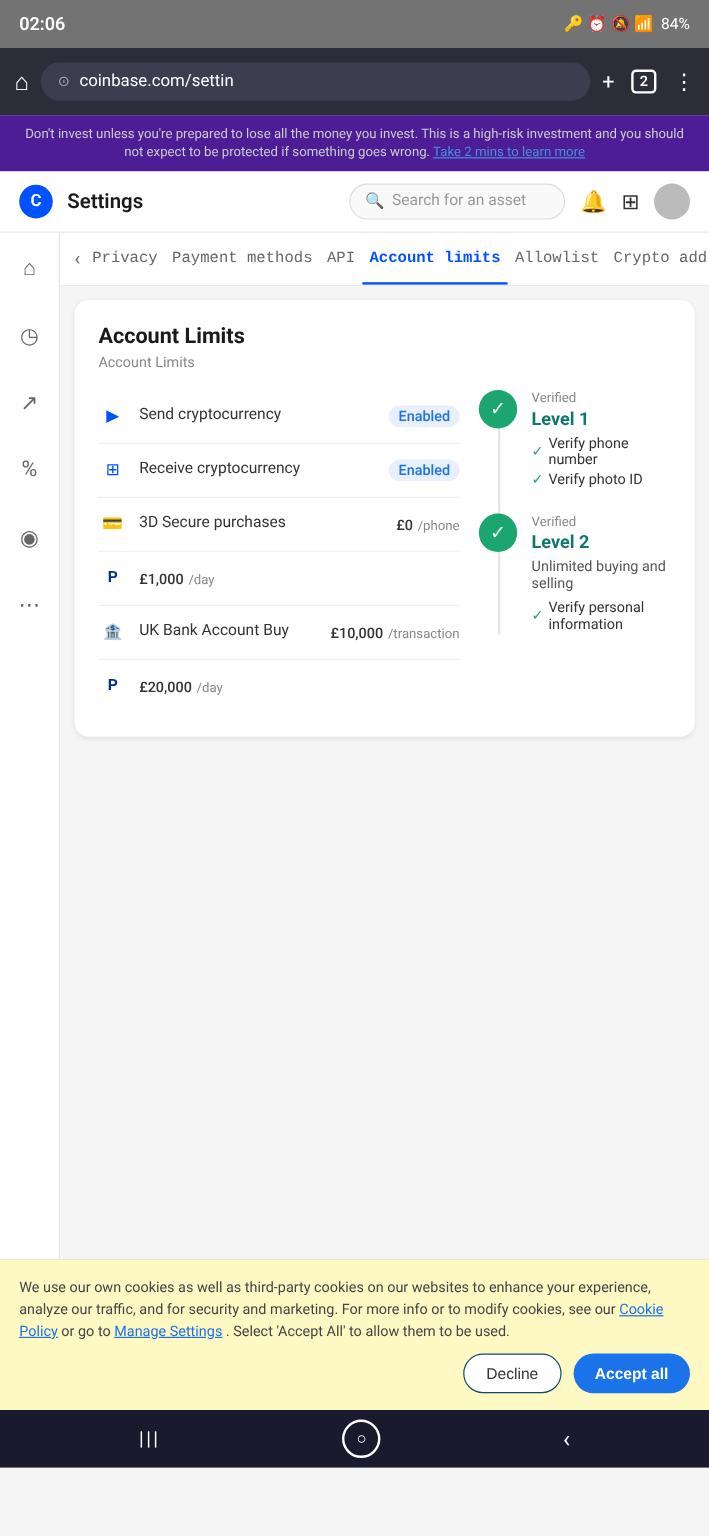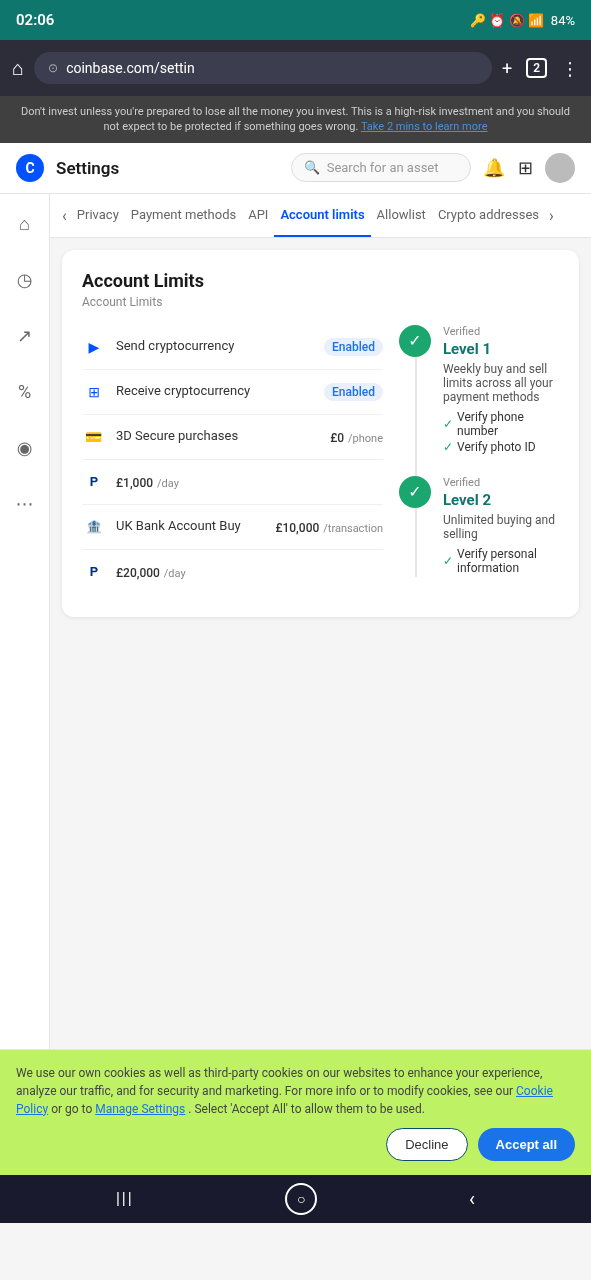--- a/index.html
+++ b/index.html
@@ -7,21 +7,21 @@
     body {
       width: 591px;
       min-height: 1280px;
       font-family: -apple-system, BlinkMacSystemFont, 'Segoe UI', Roboto, sans-serif;
       background: #f5f5f5;
       overflow-x: hidden;
     }
 
     
     .status-bar {
-      background: #0f766e;
+      background: #737373;
       color: white;
       display: flex;
       justify-content: space-between;
       align-items: center;
       padding: 6px 16px;
       height: 40px;
     }
     .status-left { font-size: 15px; font-weight: 600; }
     .status-right {
       display: flex;
@@ -62,21 +62,21 @@
     .tab-count {
       border: 2px solid white;
       border-radius: 4px;
       padding: 1px 5px;
       font-size: 12px;
       font-weight: 600;
     }
 
     
     .warning-banner {
-      background: #404040;
+      background: #4c1d95;
       color: #ccc;
       text-align: center;
       padding: 8px 16px;
       font-size: 11px;
       line-height: 1.4;
     }
     .warning-banner a { color: #4a90d9; text-decoration: underline; }
 
     
     .app-container {
@@ -185,20 +185,21 @@
     .tab-nav-btn {
       padding: 16px 6px;
       height: 44px;
       display: flex;
       align-items: center;
       color: #666;
       font-size: 13px;
       cursor: pointer;
       white-space: nowrap;
       border-bottom: 2px solid transparent;
+      font-family: Liberation Mono, monospace;
     }
     .tab-nav-btn.active {
       color: #0052ff;
       border-bottom: 2px solid #0052ff;
       font-weight: 600;
     }
     .tab-nav-arrow {
       color: #666;
       font-size: 16px;
       padding: 0 4px;
@@ -309,21 +310,21 @@
       align-items: center;
       gap: 4px;
       font-size: 12px;
       color: #333;
       margin-bottom: 2px;
     }
     .check-mark { color: #1aa66e; font-size: 12px; }
 
     
     .cookie-banner {
-      background: #bef264;
+      background: #fef9c3;
       border-top: 1px solid #e5e5e5;
       padding: 14px 16px;
       font-size: 12px;
       color: #444;
       line-height: 1.5;
     }
     .cookie-banner a { color: #1a73e8; text-decoration: underline; }
     .cookie-actions {
       display: flex;
       justify-content: flex-end;
@@ -504,21 +505,20 @@
             </div>
 
             <div class="limits-right">
               <div class="verification-timeline">
 
                 <div class="level-item">
                   <div class="level-check">✓</div>
                   <div class="level-info">
                     <div class="level-verified">Verified</div>
                     <div class="level-name">Level 1</div>
-                    <div class="level-desc">Weekly buy and sell limits across all your payment methods</div>
                     <div class="level-req">
                       <span class="check-mark">✓</span>
                       <span>Verify phone number</span>
                     </div>
                     <div class="level-req">
                       <span class="check-mark">✓</span>
                       <span>Verify photo ID</span>
                     </div>
                   </div>
                 </div>

